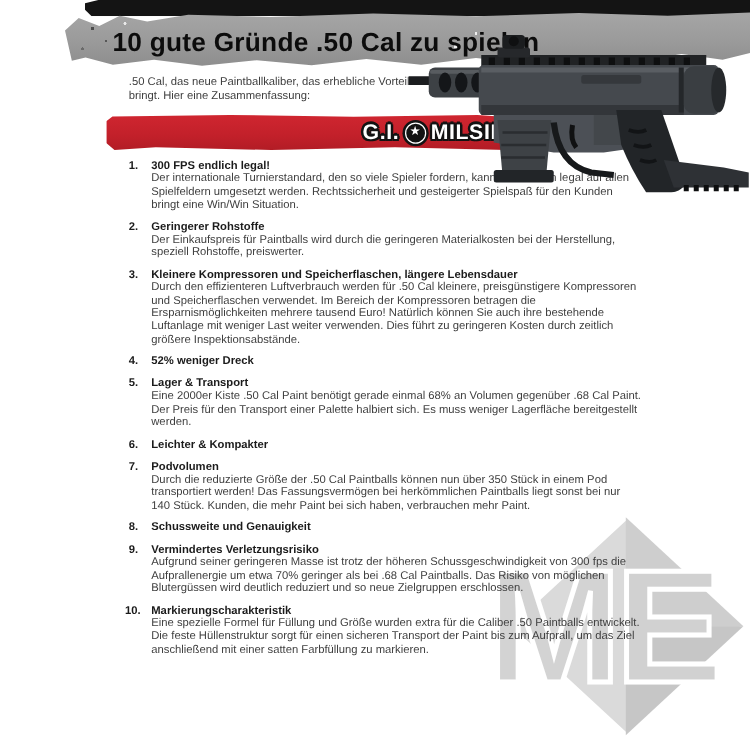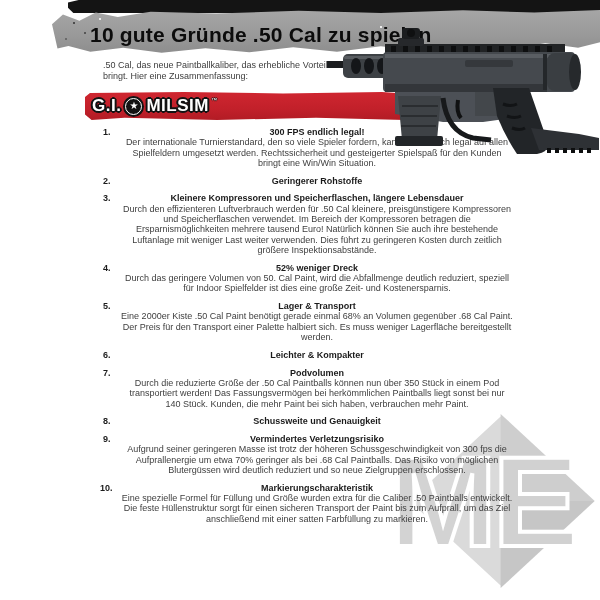--- a/index.html
+++ b/index.html
@@ -33,21 +33,21 @@
   .intro{
     position:absolute;left:103px;top:60px;width:240px;
     font-size:9px;line-height:10.5px;color:#3d3d3d;
   }
   
   .banner{
     position:absolute;left:85px;top:92px;width:330px;height:28px;
     background:linear-gradient(180deg,#cf2630 0%,#c2202a 60%,#b21c25 100%);
     clip-path:polygon(0 18%,1.5% 4%,30% 0,60% 5%,90% 0,100% 8%,100% 88%,97% 100%,70% 92%,40% 100%,12% 92%,2% 100%,0 80%);
     z-index:2;
-    display:flex;align-items:center;padding-left:7px;box-sizing:border-box;
+    display:flex;align-items:center;padding-left:7px;box-sizing:border-box;justify-content:flex-end;
   }
   .logo{display:flex;align-items:center;gap:2px;}
   .logo-text{
     font-size:17px;font-weight:800;color:#ffffff;letter-spacing:.5px;
     text-shadow:2px 0 0 #131313,-2px 0 0 #131313,0 2px 0 #131313,0 -2px 0 #131313,
       1.4px 1.4px 0 #131313,-1.4px 1.4px 0 #131313,1.4px -1.4px 0 #131313,-1.4px -1.4px 0 #131313;
   }
   .star-badge{
     width:21px;height:21px;border-radius:50%;background:#131313;
     display:flex;align-items:center;justify-content:center;flex:0 0 21px;
@@ -64,21 +64,21 @@
   
   .watermark{position:absolute;left:388px;top:402px;z-index:0;opacity:.85;}
   
   .reasons{
     position:absolute;left:100px;top:127px;width:413px;z-index:1;
     font-size:9px;line-height:10.3px;color:#3e3e3e;
   }
   .reason{display:flex;margin-bottom:7.5px;}
   .reason .num{flex:0 0 21px;width:21px;font-weight:bold;color:#1b1b1b;padding-left:3px;box-sizing:border-box;}
   .reason.wide-num .num{padding-left:0;}
-  .reason .content{flex:1;text-align:center;}
+  .reason .content{flex:1;}
   .reason .r-title{font-weight:bold;color:#1b1b1b;}
   .reason .r-body{color:#3e3e3e;}
 </style>
 </head>
 <body>
 
 <div class="top-band"></div>
 <div class="brush"></div>
 <div class="page-title">10 gute Gründe .50 Cal zu spielen</div>
 <div class="intro">.50 Cal, das neue Paintballkaliber, das erhebliche Vorteile bringt. Hier eine Zusammenfassung:</div>
@@ -175,31 +175,31 @@
 
 <div class="reasons">
   <div class="reason">
     <span class="num">1.</span>
     <span class="content"><span class="r-title">300 FPS endlich legal!</span><br>
     <span class="r-body">Der internationale Turnierstandard, den so viele Spieler fordern, kann nun endlich legal auf allen Spielfeldern umgesetzt werden.  Rechtssicherheit und gesteigerter Spielspaß für den Kunden bringt eine Win/Win Situation.</span></span>
   </div>
   <div class="reason">
     <span class="num">2.</span>
     <span class="content"><span class="r-title">Geringerer Rohstoffe</span><br>
-    </span>
+    <span class="r-body">Der Einkaufspreis für Paintballs wird durch die geringeren Materialkosten bei der Herstellung, speziell Rohstoffe, preiswerter.</span></span>
   </div>
   <div class="reason">
     <span class="num">3.</span>
     <span class="content"><span class="r-title">Kleinere Kompressoren und Speicherflaschen, längere Lebensdauer</span><br>
     <span class="r-body">Durch den effizienteren Luftverbrauch werden für .50 Cal kleinere, preisgünstigere Kompressoren und Speicherflaschen verwendet. Im Bereich der Kompressoren betragen die Ersparnismöglichkeiten mehrere tausend Euro! Natürlich können Sie auch ihre bestehende Luftanlage mit weniger Last weiter verwenden. Dies führt zu geringeren Kosten durch zeitlich größere Inspektionsabstände.</span></span>
   </div>
   <div class="reason">
     <span class="num">4.</span>
     <span class="content"><span class="r-title">52% weniger Dreck</span><br>
-    <span class="r-body">Durch das geringere Volumen von 50. Cal Paint, wird die Abfallmenge deutlich reduziert, speziell für Indoor Spielfelder ist dies eine große Zeit- und Kostenersparnis.</span></span>
+    </span>
   </div>
   <div class="reason">
     <span class="num">5.</span>
     <span class="content"><span class="r-title">Lager &amp; Transport</span><br>
     <span class="r-body">Eine 2000er Kiste .50 Cal Paint benötigt gerade einmal 68% an Volumen gegenüber .68 Cal Paint. Der Preis für den Transport einer Palette halbiert sich. Es muss weniger Lagerfläche bereitgestellt werden.</span></span>
   </div>
   <div class="reason">
     <span class="num">6.</span>
     <span class="content"><span class="r-title">Leichter &amp; Kompakter</span><br>
     </span>

